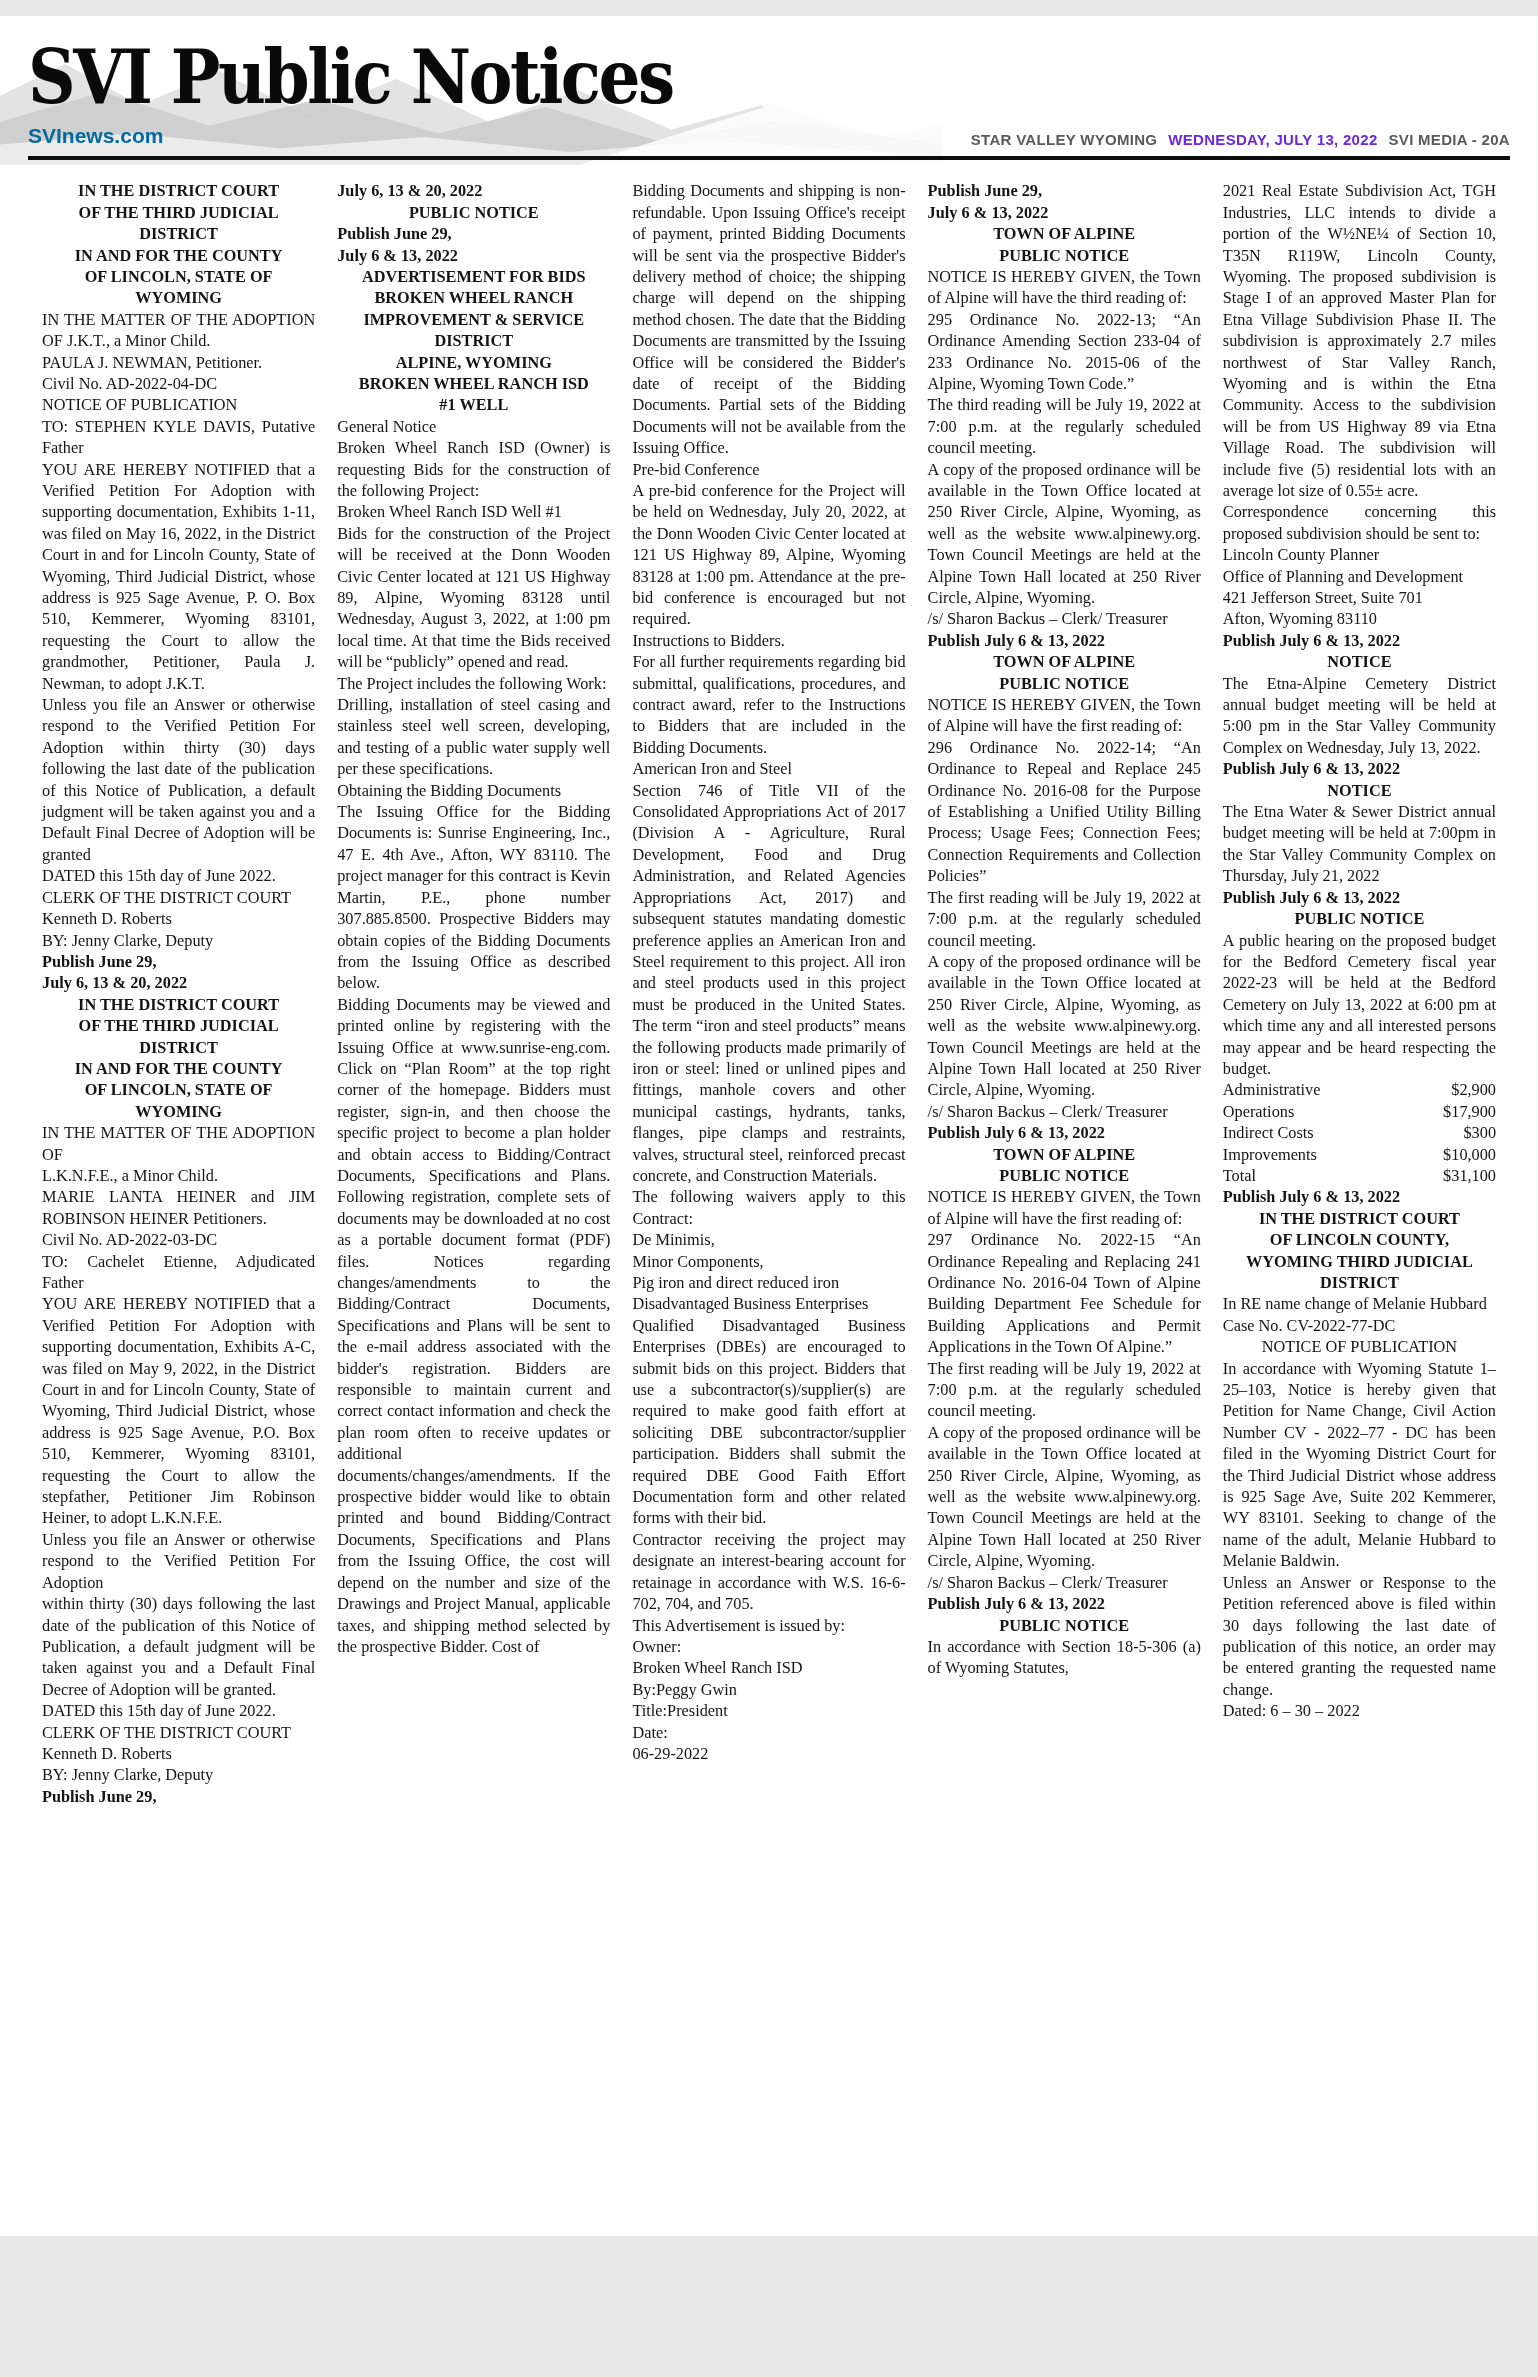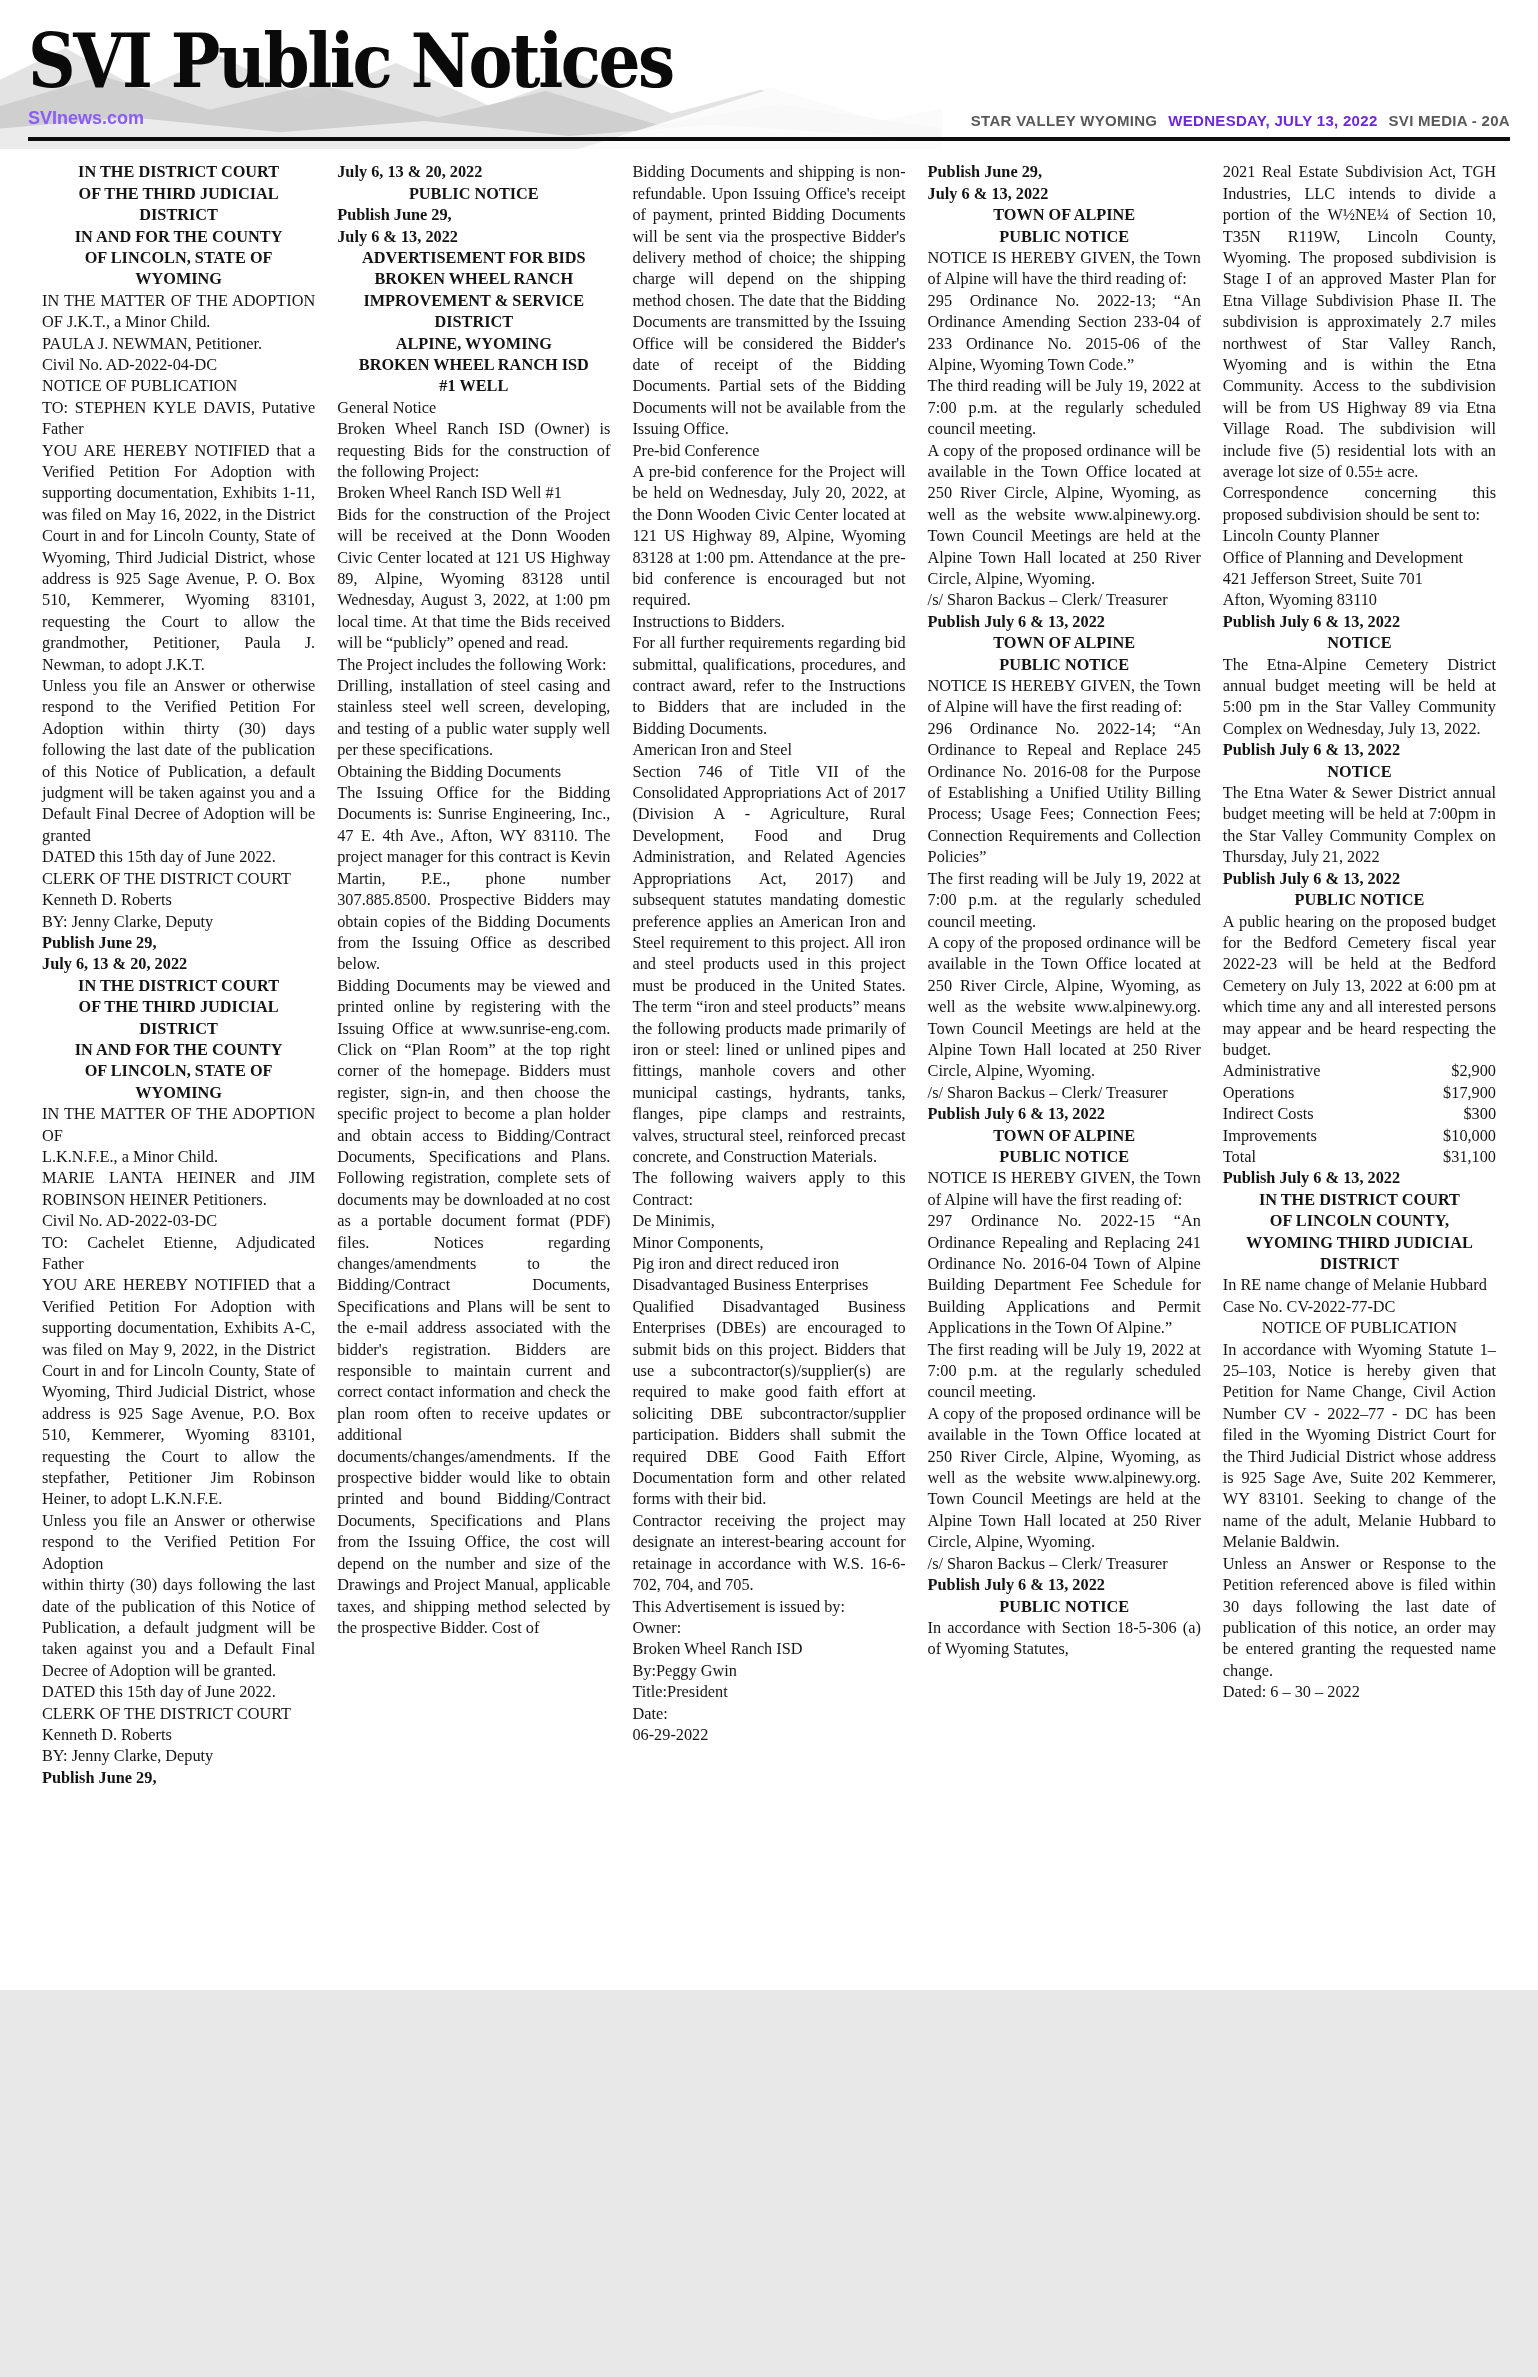--- a/index.html
+++ b/index.html
@@ -1,39 +1,39 @@
 <!DOCTYPE html>
 <html style="font-size:15px"><head>
 <meta charset="utf-8">
 <style>
   * { margin:0; padding:0; box-sizing:border-box; }
   html,body { background:#e8e8e8; }
   body { font-family:"Liberation Serif", serif; }
   .page {
-    position:relative; width:1538px; height:1990px; margin:0 auto;
+    position:relative; width:1538px; height:2220px; margin:16px auto;
     background:#ffffff; color:#111; overflow:hidden;
   }
   
   .masthead { position:relative; padding:24px 28px 0; }
   .mountains { position:absolute; left:0; top:35px; width:942px; height:114px; z-index:0; }
   .title {
     position:relative; z-index:1;
     font-family:"DejaVu Serif","Liberation Serif",serif;
     font-weight:700; font-size:75px; line-height:75px;
     letter-spacing:-2.8px; white-space:nowrap;
     transform:scaleX(.88); transform-origin:left top;
     color:#0a0a0a;
   }
   .dateline {
     position:relative; z-index:1;
     display:flex; justify-content:space-between; align-items:flex-end;
     margin-top:9.3px; padding-bottom:7.5px; border-bottom:4.7px solid #0d0d0d;
     font-family:"Liberation Sans", sans-serif;
   }
-  .site { font-size:18px; font-weight:bold; color:#8b5cf6; }
+  .site { font-size:21px; font-weight:bold; color:#0369a1; }
   .issue { font-size:15px; letter-spacing:0.3px; color:#58595b; font-weight:bold; }
   .issue .date { color:#6d28d9; margin:0 6.5px; }
   
   .columns { display:flex; gap:22px; padding:20.5px 42px 0; }
   .column { flex:1 1 0; min-width:0; font-size:16.3px; line-height:21.4px; color:#141414; }
   .column p, .column .b-row { margin:0; }
   .b-heading { font-weight:bold; text-align:center; white-space:pre-line; margin-top:21.4px; }
   .b-publish { font-weight:bold; white-space:pre-line; }
   .b-body { text-align:justify; overflow-wrap:break-word; }
   .b-center { text-align:center; }

